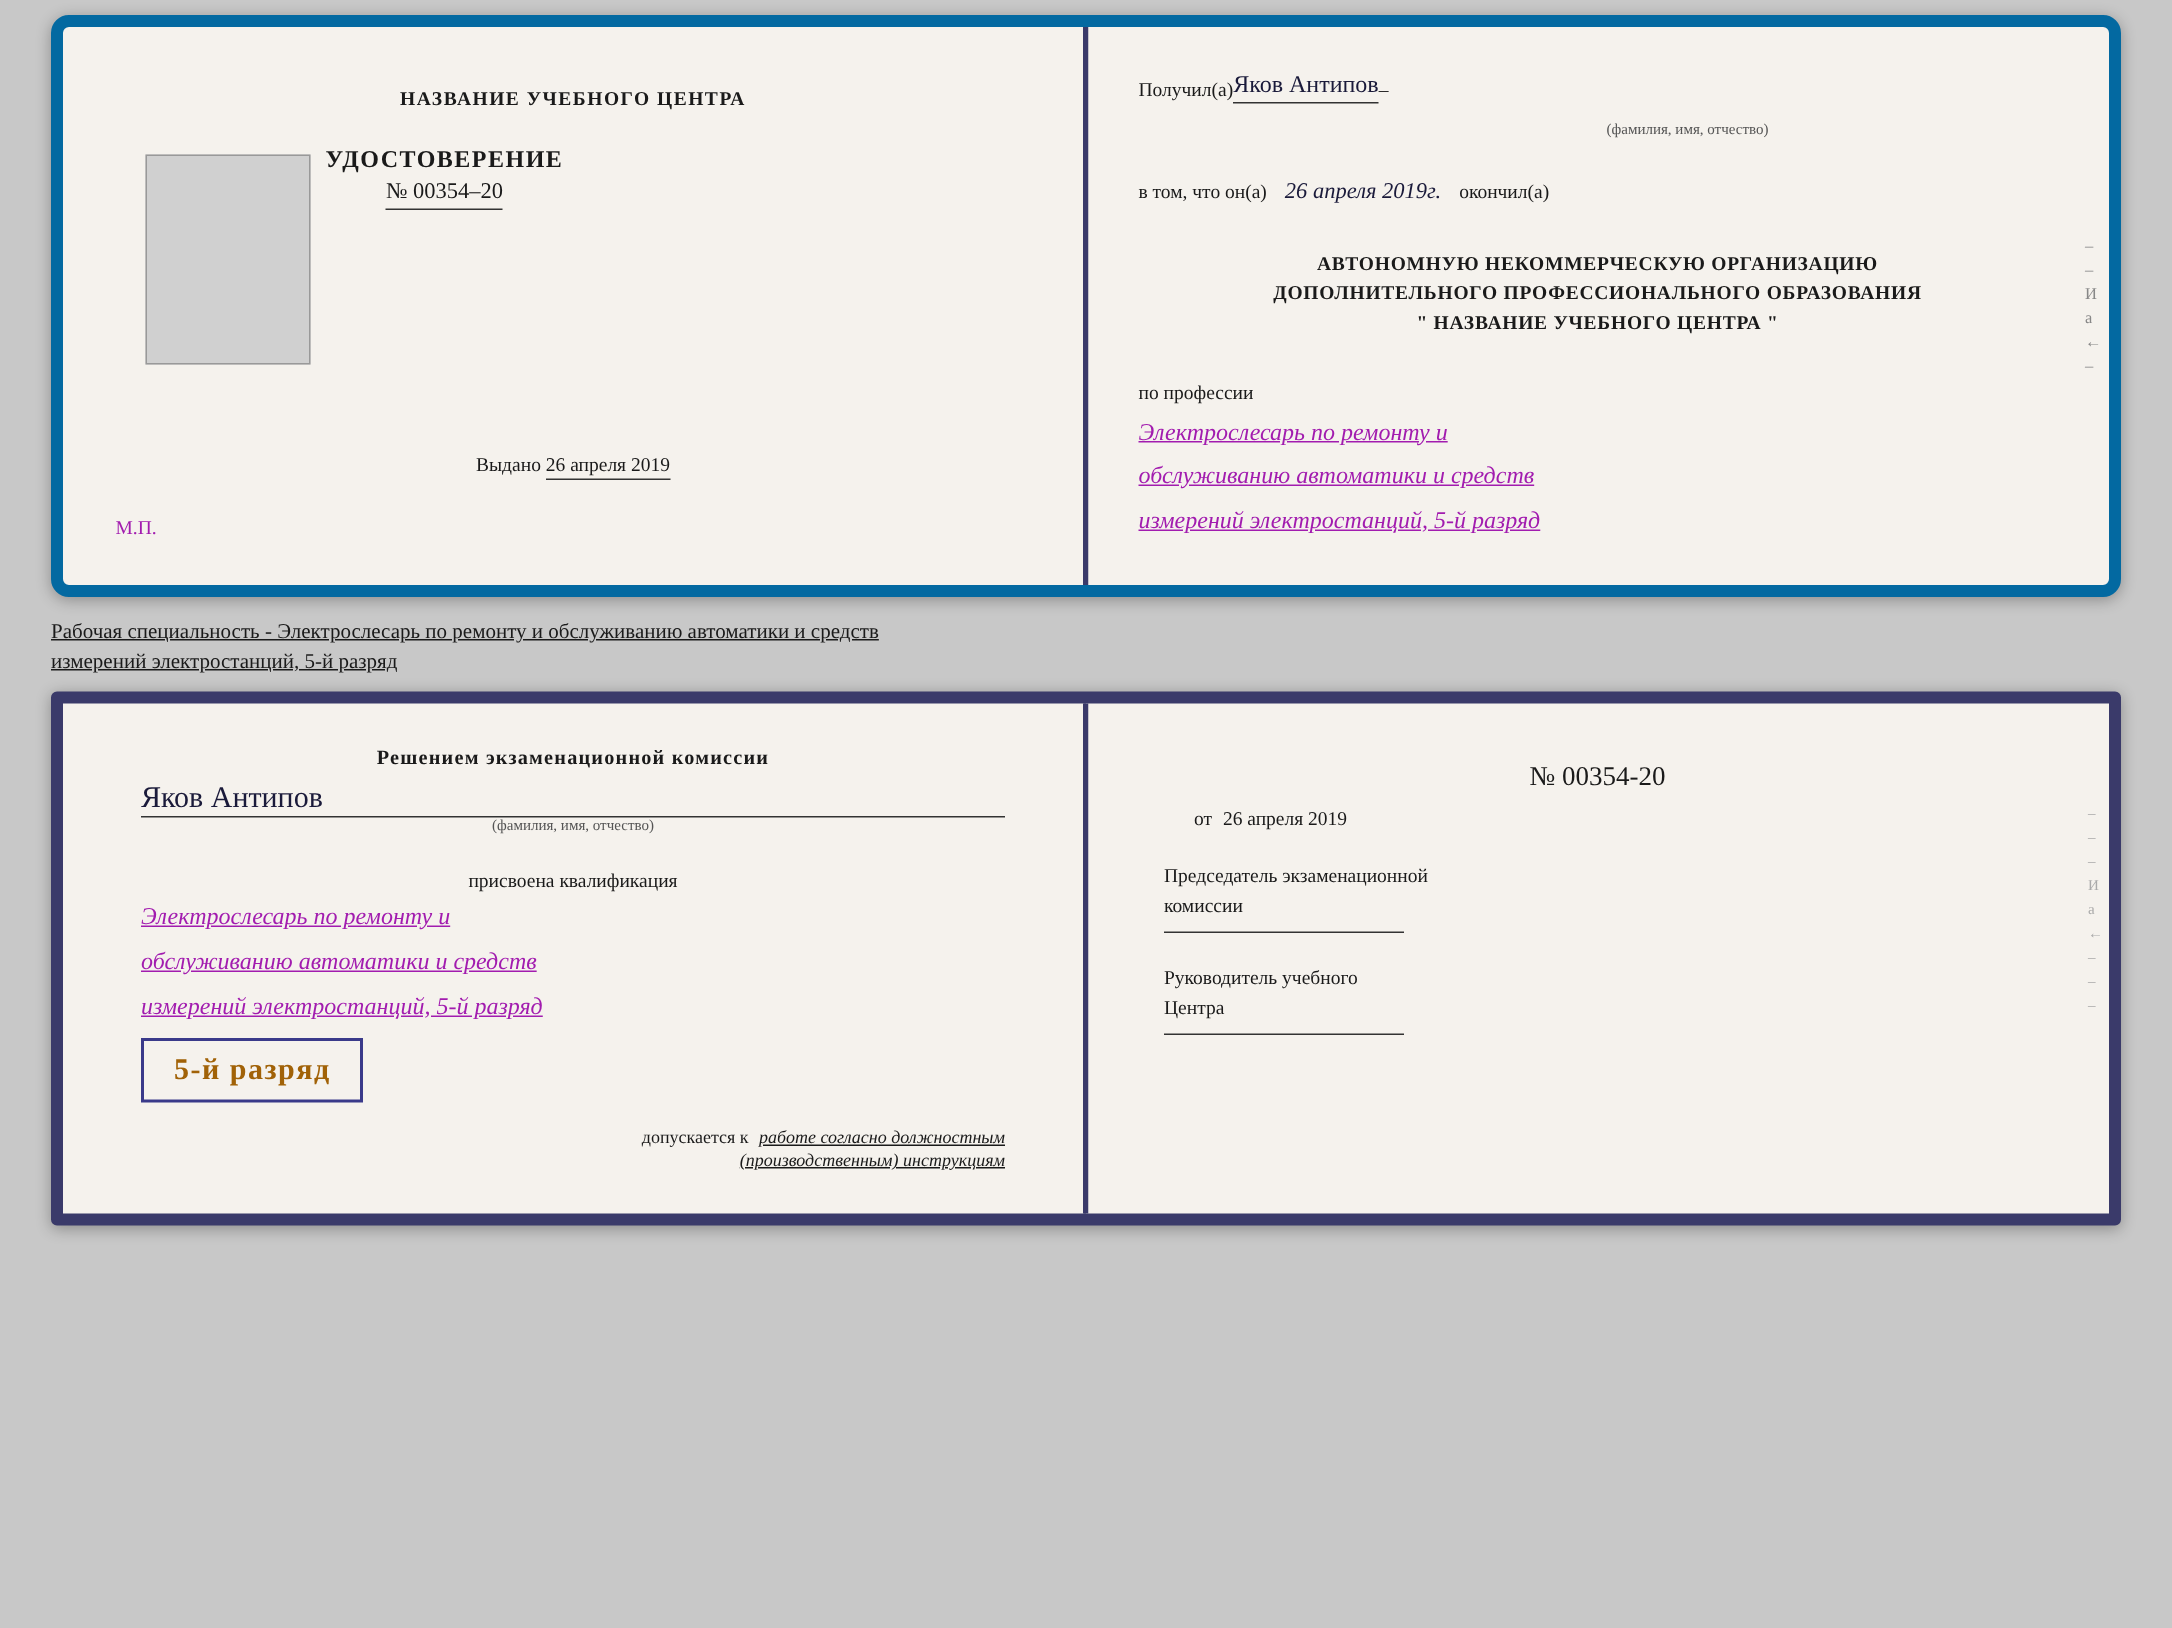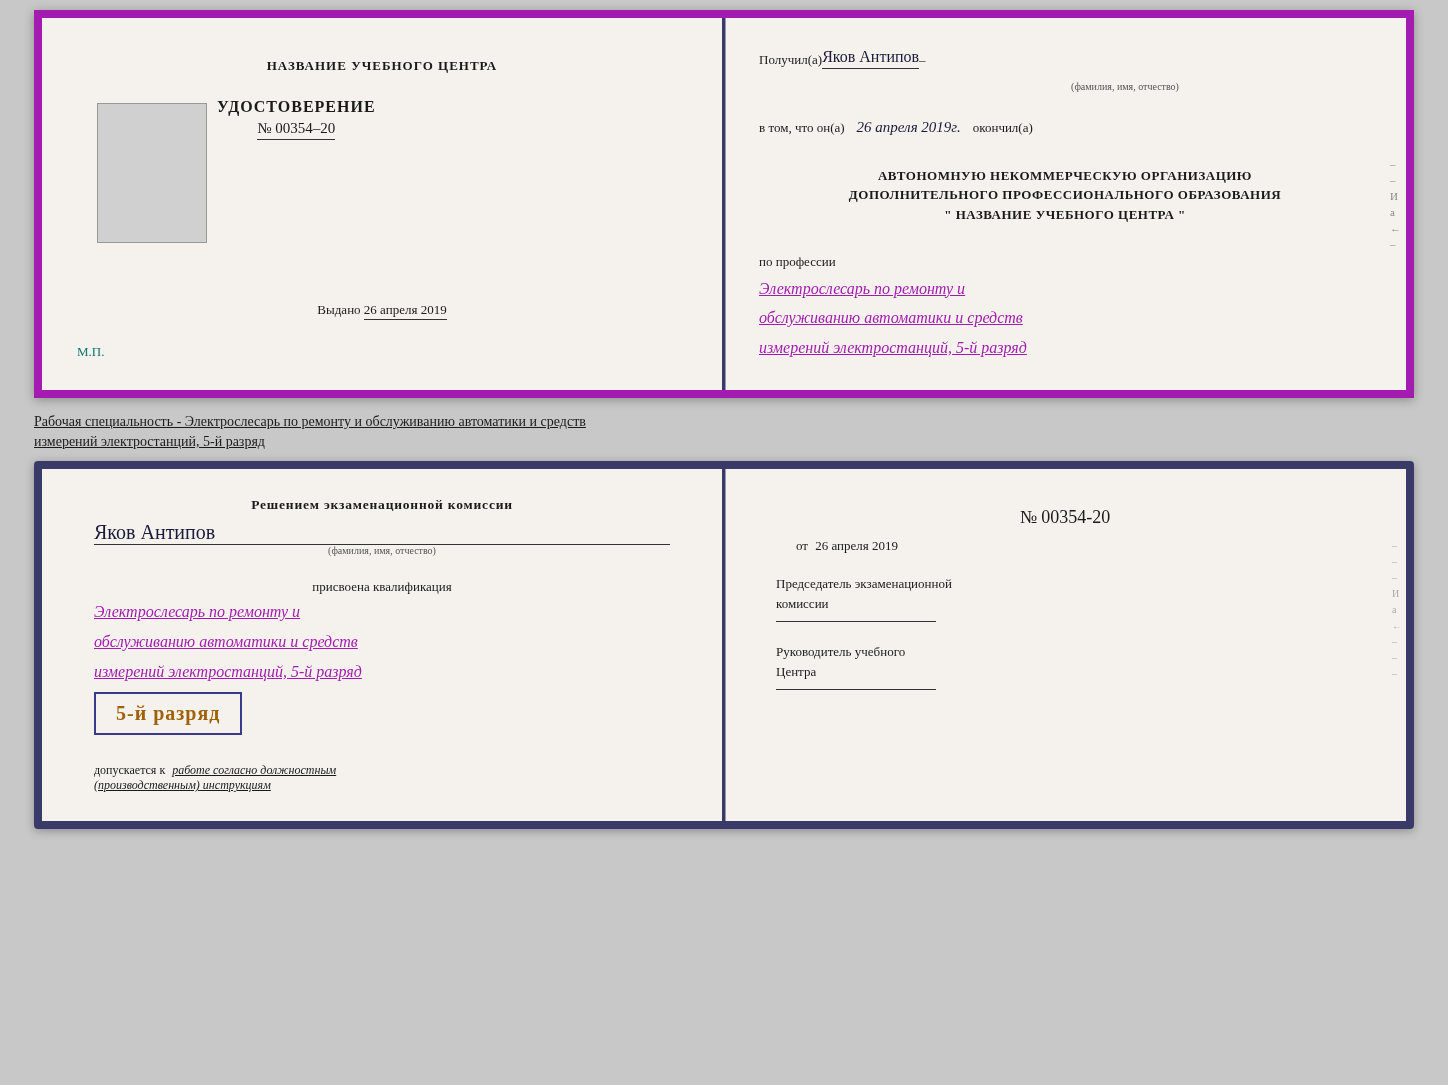--- a/index.html
+++ b/index.html
@@ -11,22 +11,22 @@
       display: flex;
       flex-direction: column;
       align-items: center;
       padding: 10px;
       gap: 8px;
     }
 
     .document-book {
       width: 1380px;
       background: #f5f2ed;
-      border: 8px solid #a21caf;
-      border-radius: 0;
+      border: 8px solid #0369a1;
+      border-radius: 12px;
       display: flex;
       position: relative;
       box-shadow: 0 2px 10px rgba(0,0,0,0.3);
     }
 
     .document-book::before {
       content: '';
       position: absolute;
       top: 0; bottom: 0;
       left: 50%;
@@ -99,21 +99,21 @@
       font-size: 13px;
       color: #1a1a1a;
       border-bottom: 1px solid #333;
       display: inline-block;
       padding-bottom: 1px;
     }
 
     .mp-line {
       margin-top: 20px;
       font-size: 13px;
-      color: #0f766e;
+      color: #a21caf;
       align-self: flex-start;
     }
 
     .left-center-area {
       display: flex;
       width: 100%;
       gap: 10px;
       align-items: flex-start;
       margin-top: 10px;
     }
@@ -259,21 +259,22 @@
       margin: 8px 0;
       color: #a16207;
       font-size: 20px;
       font-weight: bold;
       letter-spacing: 1px;
     }
 
     .admission-text {
       font-size: 12px;
       color: #1a1a1a;
-      margin-top: 20px;
+      margin-top: 8px;
+      text-align: right;
     }
 
     .admission-italic {
       font-style: italic;
       font-size: 12px;
       color: #1a1a1a;
     }
 
     .page2-right .section-text {
       font-size: 13.5px;

